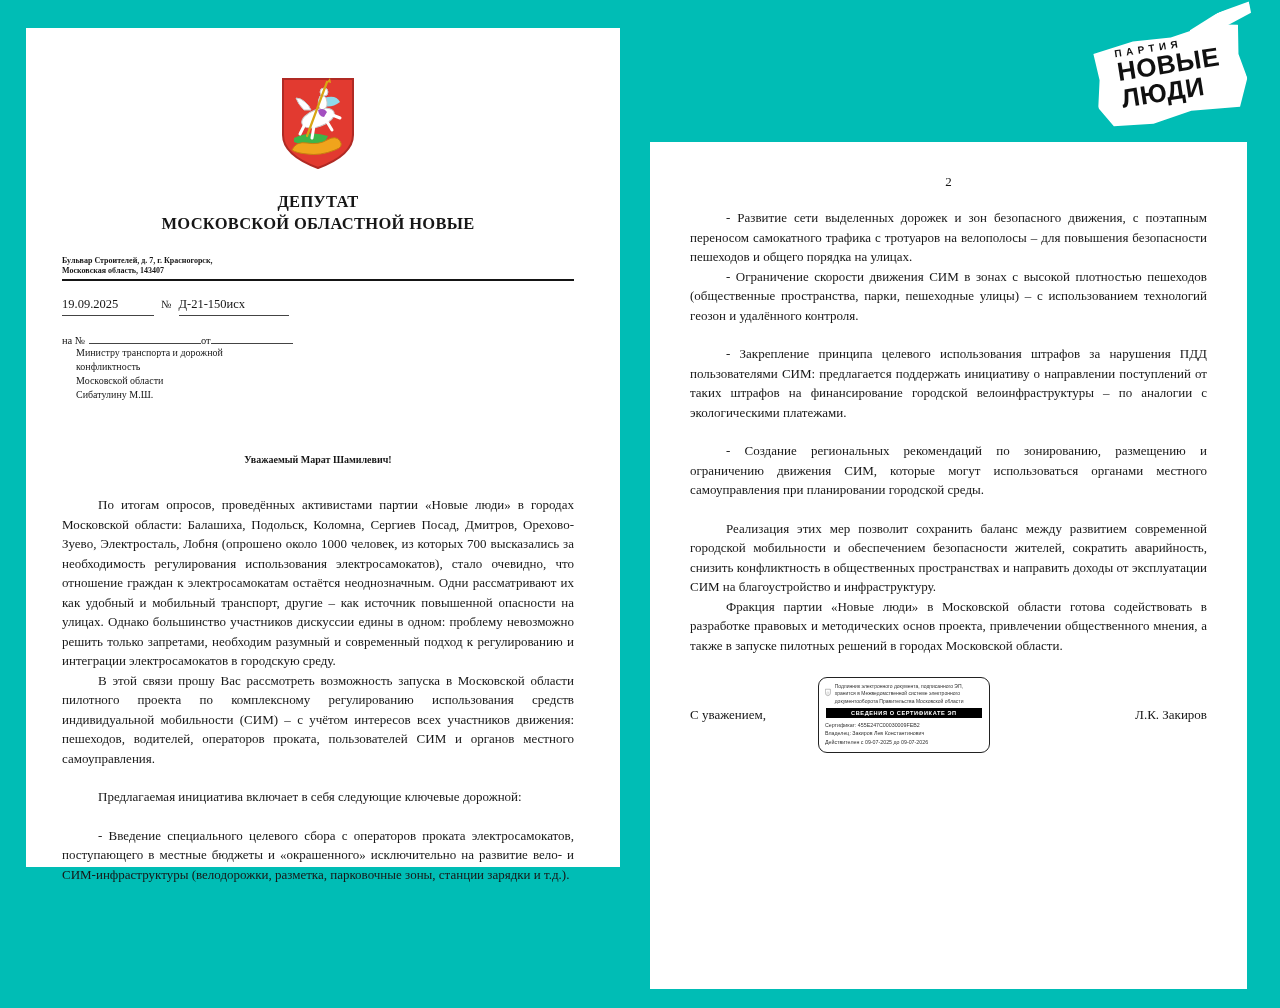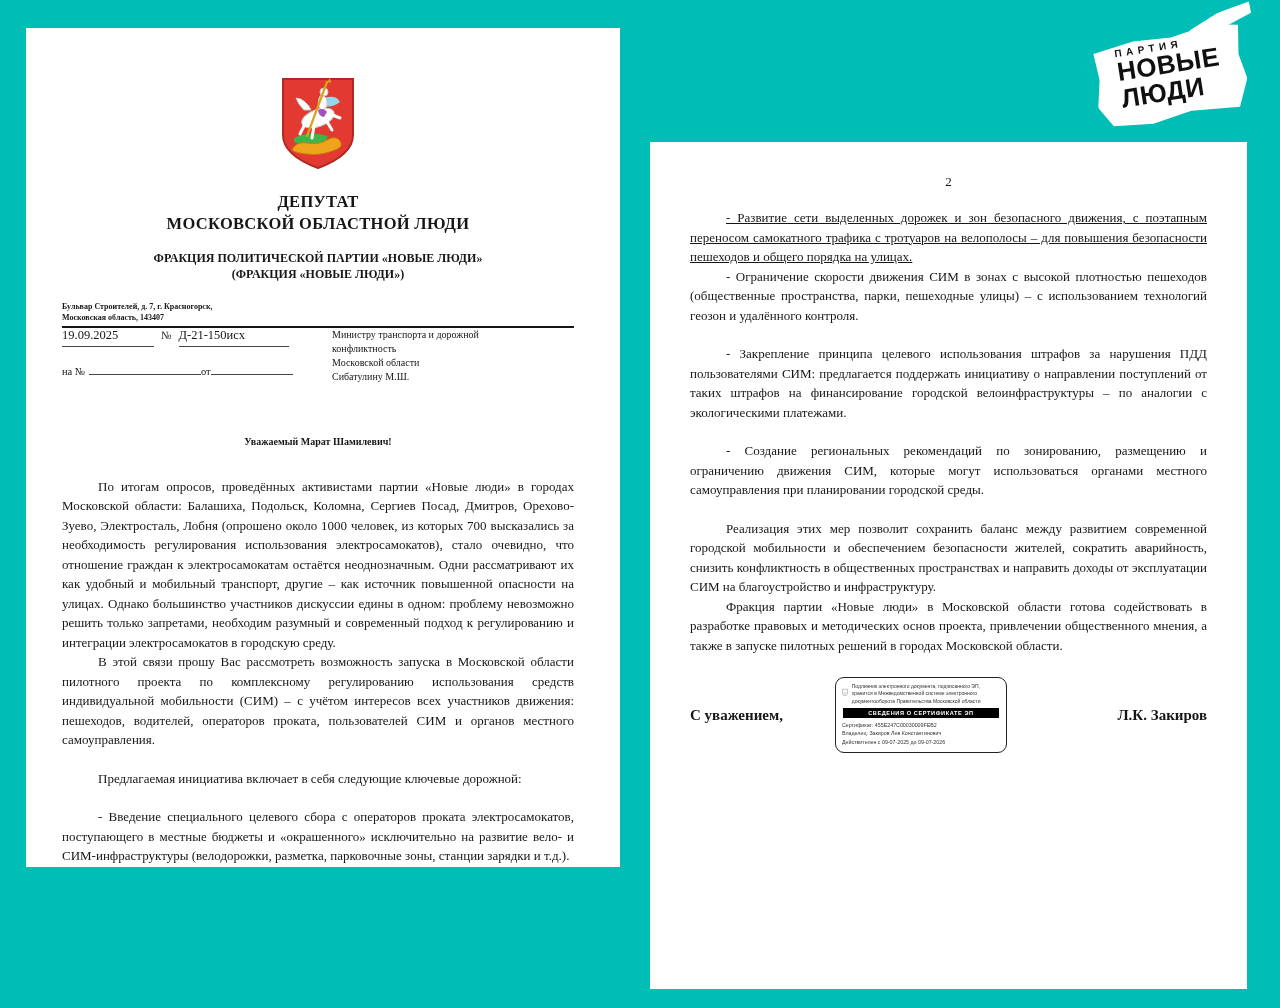--- a/index.html
+++ b/index.html
@@ -13,45 +13,45 @@
   #page1{left:26px;top:28px;width:594px;height:839px;padding:24px 46px 0 36px;}
   #page2{left:650px;top:142px;width:597px;height:847px;padding:28px 40px 0 40px;}
 
   
   .arms-wrap{text-align:center;margin-top:24px;}
   .doc-title{text-align:center;font-weight:bold;font-size:16.5px;line-height:1.35;margin-top:16px;letter-spacing:.3px;}
   .fraction{text-align:center;font-weight:bold;font-size:12px;line-height:1.35;margin-top:14px;}
   .addr-small{font-size:8px;font-weight:bold;line-height:1.35;margin-top:20px;}
   .rule{border-top:2.5px solid #151515;margin-top:2px;}
 
-  .ref-row{display:flex;margin-top:0;align-items:flex-start;}
+  .ref-row{display:flex;margin-top:16px;align-items:flex-start;flex-direction:column;}
   .ref-left{width:256px;font-size:12.5px;flex:none;}
   .ref-line1{display:flex;align-items:baseline;}
   .u{display:inline-block;border-bottom:1px solid #444;padding-bottom:3px;}
   .u-date{width:92px;}
   .u-num{width:110px;}
   .no-label{margin:0 7px;font-size:11px;}
   .ref-line2{margin-top:16px;font-size:10.5px;display:flex;align-items:baseline;text-align:center;}
   .u2{display:inline-block;border-bottom:1px solid #444;height:11px;}
   .u2a{width:112px;margin-left:4px;}
   .u2b{width:82px;}
   .addressee{margin-left:14px;font-weight:normal;font-size:10px;line-height:1.4;}
 
   .salutation{text-align:center;font-weight:bold;font-size:10px;margin-top:52px;}
 
   .body p{font-size:13px;line-height:1.5;text-align:justify;text-indent:36px;margin:0;}
   .body p.first{margin-top:30px;}
   .body p.gap{margin-top:19px;}
 
   
   .pnum{text-align:center;font-size:13px;margin-top:4px;}
-  #page2 .body p.first{margin-top:18px;text-decoration:underline;}
+  #page2 .body p.first{margin-top:18px;}
 
   .sig-row{display:flex;align-items:center;margin-top:22px;}
-  .sig-left,.sig-right{font-weight:bold;font-size:15px;flex:none;}
+  .sig-left,.sig-right{font-weight:normal;font-size:13px;flex:none;}
   .sig-right{margin-left:auto;}
   .stamp{
     width:158px;margin-left:52px;margin-right:44px;
     border:1.5px solid #222;border-radius:9px;
     padding:5px 6px 6px 6px;background:#fff;
     font-family:"Liberation Sans", sans-serif;color:#333;
   }
   .stamp-top{display:flex;gap:4px;align-items:flex-start;}
   .stamp-intro{font-size:5px;line-height:1.45;text-align:left;}
   .stamp-bar{background:#000;color:#fff;text-align:center;font-size:5.6px;font-weight:bold;letter-spacing:.6px;padding:2px 0;margin:3px 1px;}
@@ -103,27 +103,23 @@
 
       <path d="M38 34 q6 -3 9 2 l-3 5 q-5 0 -6 -7 z" fill="#a34fc0"></path>
 
       <path d="M47 6 L27 60" stroke="#d9a514" stroke-width="2.2" stroke-linecap="round"></path>
       <path d="M47 6 l3 -4 l1 5 z" fill="#d9a514"></path>
     </svg>
   </div>
 
   <div class="doc-title">
     <div>ДЕПУТАТ</div>
-    <div>МОСКОВСКОЙ ОБЛАСТНОЙ ЛЮДИ</div>
-  </div>
-
-  <div class="fraction">
-    <div>ФРАКЦИЯ ПОЛИТИЧЕСКОЙ ПАРТИИ «НОВЫЕ ЛЮДИ»</div>
-    <div>(ФРАКЦИЯ «НОВЫЕ ЛЮДИ»)</div>
-  </div>
+    <div>МОСКОВСКОЙ ОБЛАСТНОЙ НОВЫЕ</div>
+  </div>
+
 
   <div class="addr-small">
     <div>Бульвар Строителей, д. 7, г. Красногорск,</div>
     <div>Московская область, 143407</div>
   </div>
 
   <div class="rule"></div>
 
   <div class="ref-row">
     <div class="ref-left">

